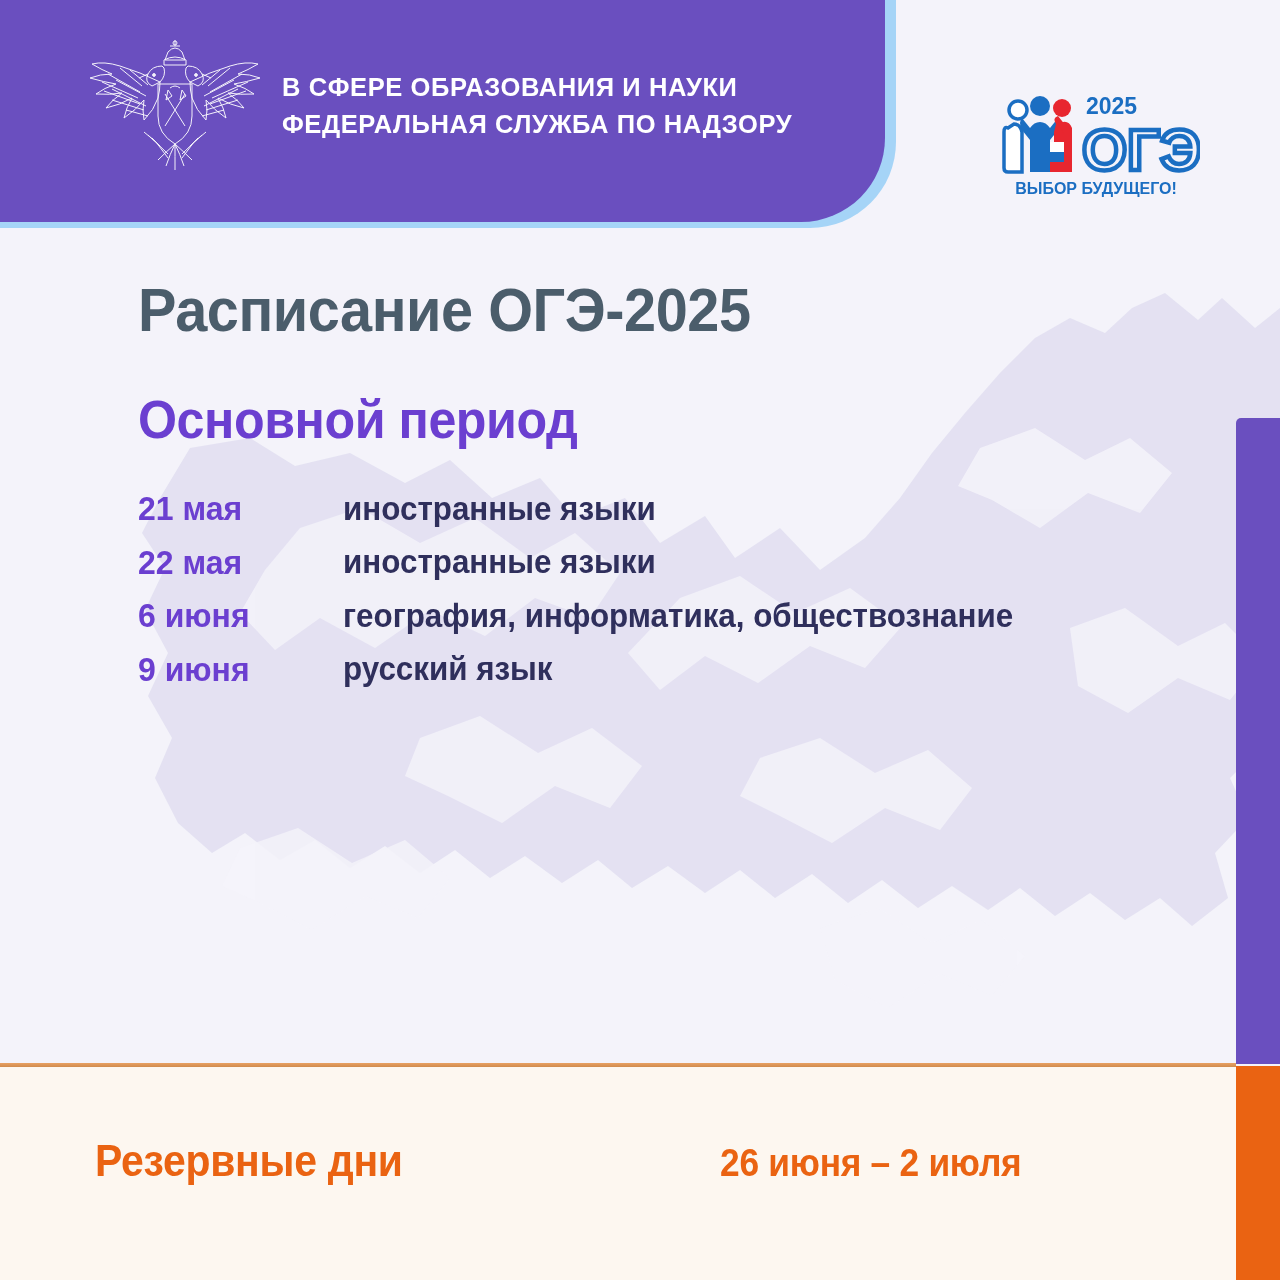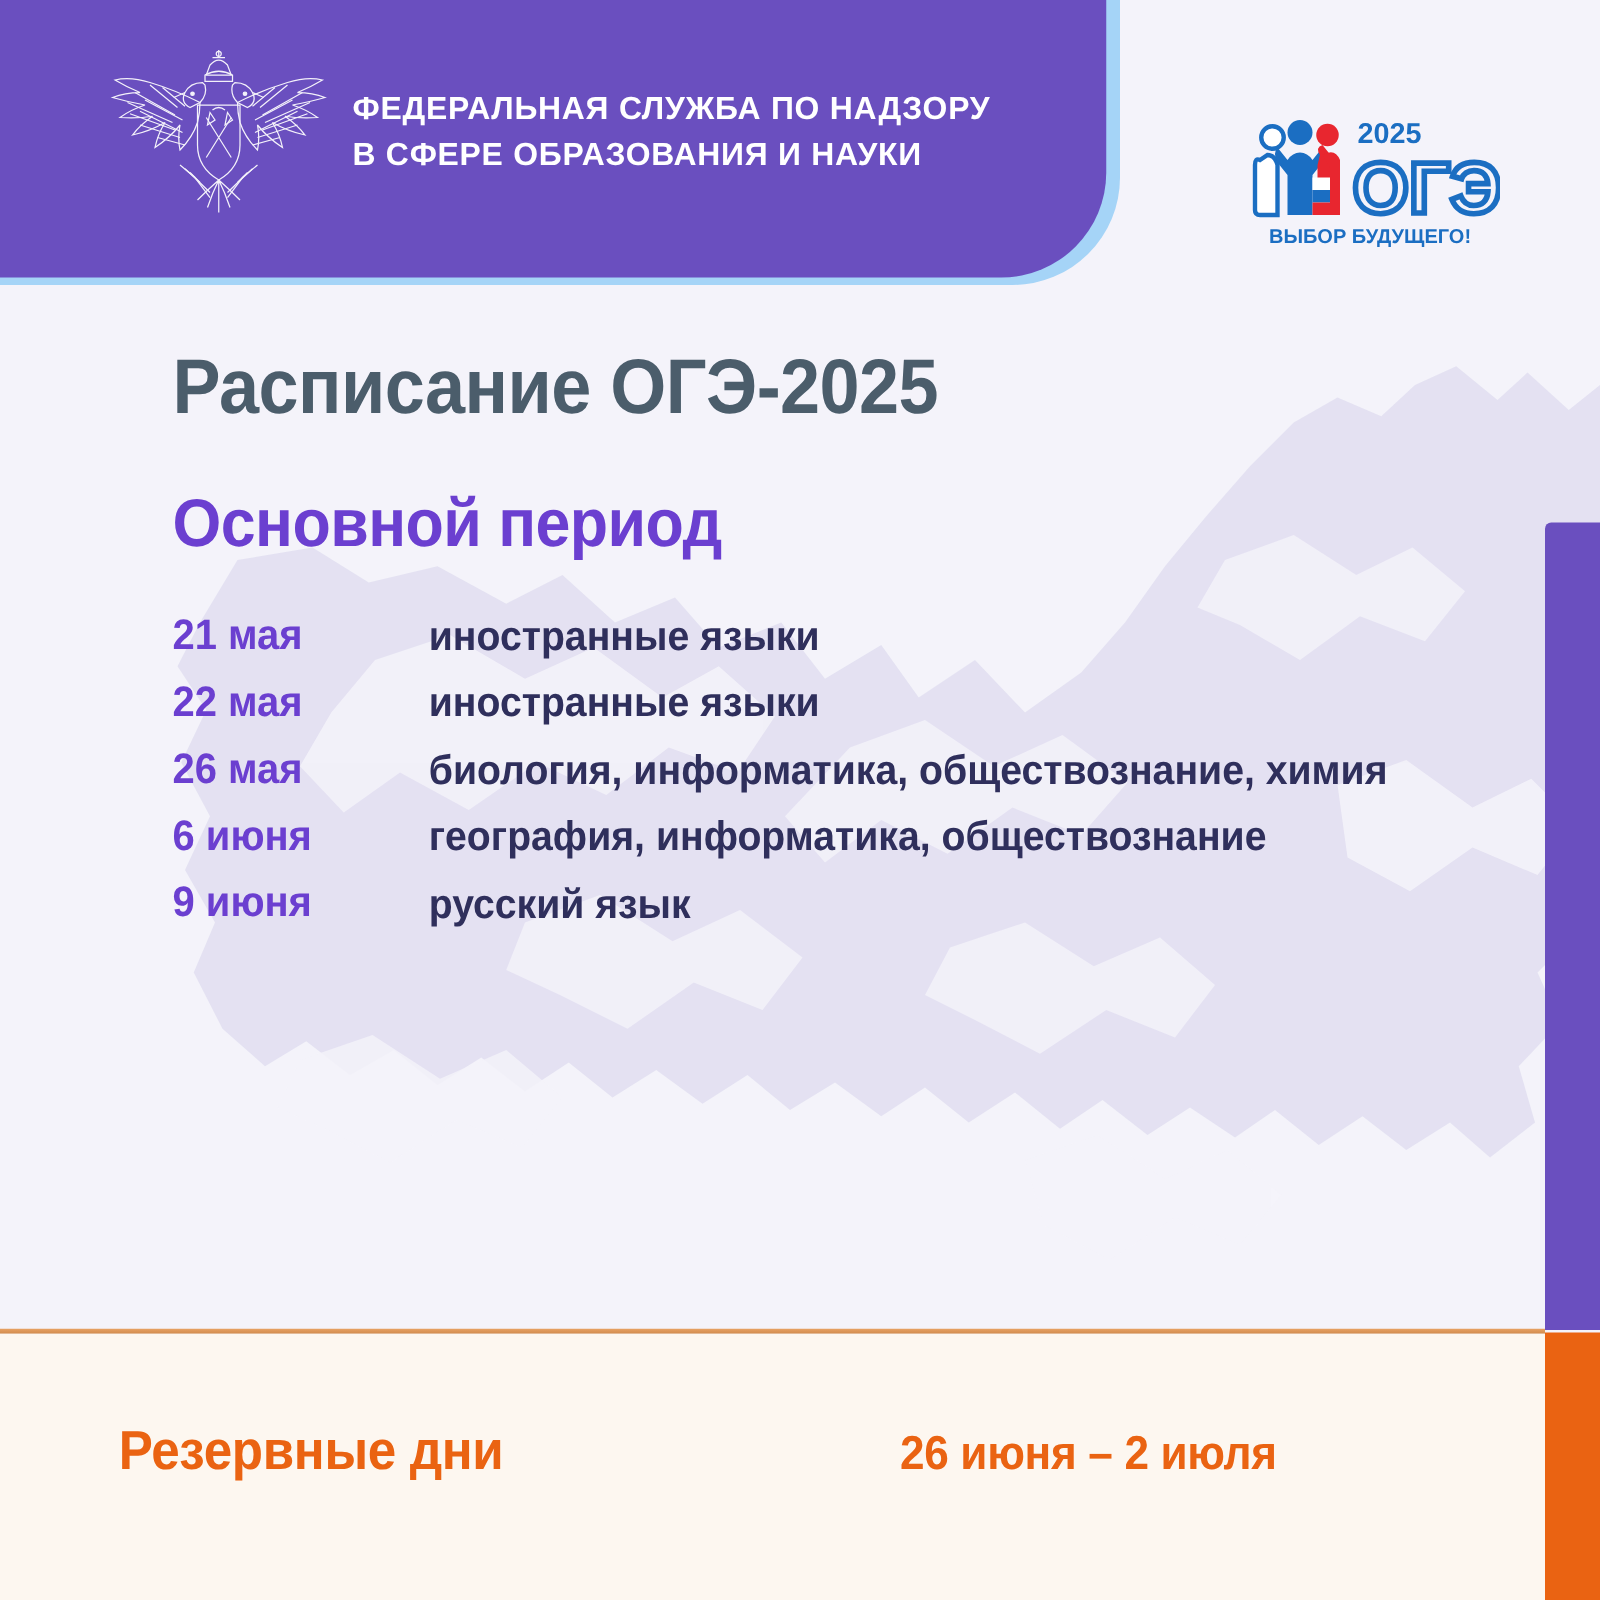--- a/index.html
+++ b/index.html
@@ -264,22 +264,22 @@
           <path d="M93 106 Q84 114 76 122 M93 106 Q88 116 84 128 M93 106 Q93 118 93 132
                    M93 106 Q98 116 102 128 M93 106 Q102 114 110 122"></path>
           <path d="M74 104 Q80 112 86 120 M112 104 Q106 112 100 120"></path>
           <path d="M70 100 L78 108 M116 100 L108 108"></path>
           <path d="M66 97 Q76 106 86 116 M120 97 Q110 106 100 116"></path>
           <path d="M62 94 L74 104 M124 94 L112 104"></path>
         </g>
       </svg>
     </div>
     <div class="rosobr-text">
+      <div>В СФЕРЕ ОБРАЗОВАНИЯ И НАУКИ</div>
       <div>ФЕДЕРАЛЬНАЯ СЛУЖБА ПО НАДЗОРУ</div>
-      <div>В СФЕРЕ ОБРАЗОВАНИЯ И НАУКИ</div>
     </div>
   </div>
 
   <div class="oge-logo">
     <svg viewBox="0 0 204 112" xmlns="http://www.w3.org/2000/svg" aria-hidden="true">
 
       <g>
 
         <path d="M12 40 Q8 38 8 44 L8 80 Q8 84 12 84 L26 84 L26 44 Q24 36 18 36 Z" fill="#ffffff" stroke="#1b6ec2" stroke-width="3.5"></path>
         <circle cx="22" cy="22" r="9" fill="#ffffff" stroke="#1b6ec2" stroke-width="3.5"></circle>
@@ -313,24 +313,20 @@
     <div class="section-title">Основной период</div>
 
     <div class="schedule">
       <div class="sched-row">
         <div class="sched-date">21 мая</div>
         <div class="sched-subjects">иностранные языки</div>
       </div>
       <div class="sched-row">
         <div class="sched-date">22 мая</div>
         <div class="sched-subjects">иностранные языки</div>
-      </div>
-      <div class="sched-row">
-        <div class="sched-date">26 мая</div>
-        <div class="sched-subjects">биология, информатика, обществознание, химия</div>
       </div>
       <div class="sched-row">
         <div class="sched-date">6 июня</div>
         <div class="sched-subjects">география, информатика, обществознание</div>
       </div>
       <div class="sched-row">
         <div class="sched-date">9 июня</div>
         <div class="sched-subjects">русский язык</div>
       </div>
     </div>

